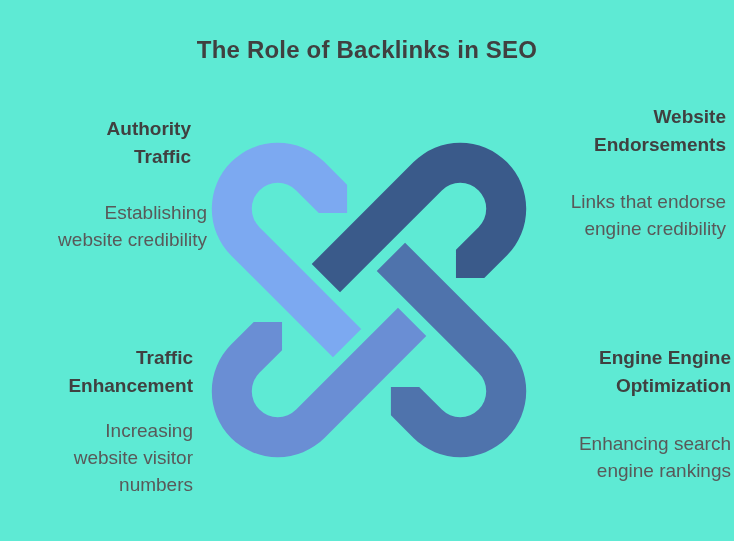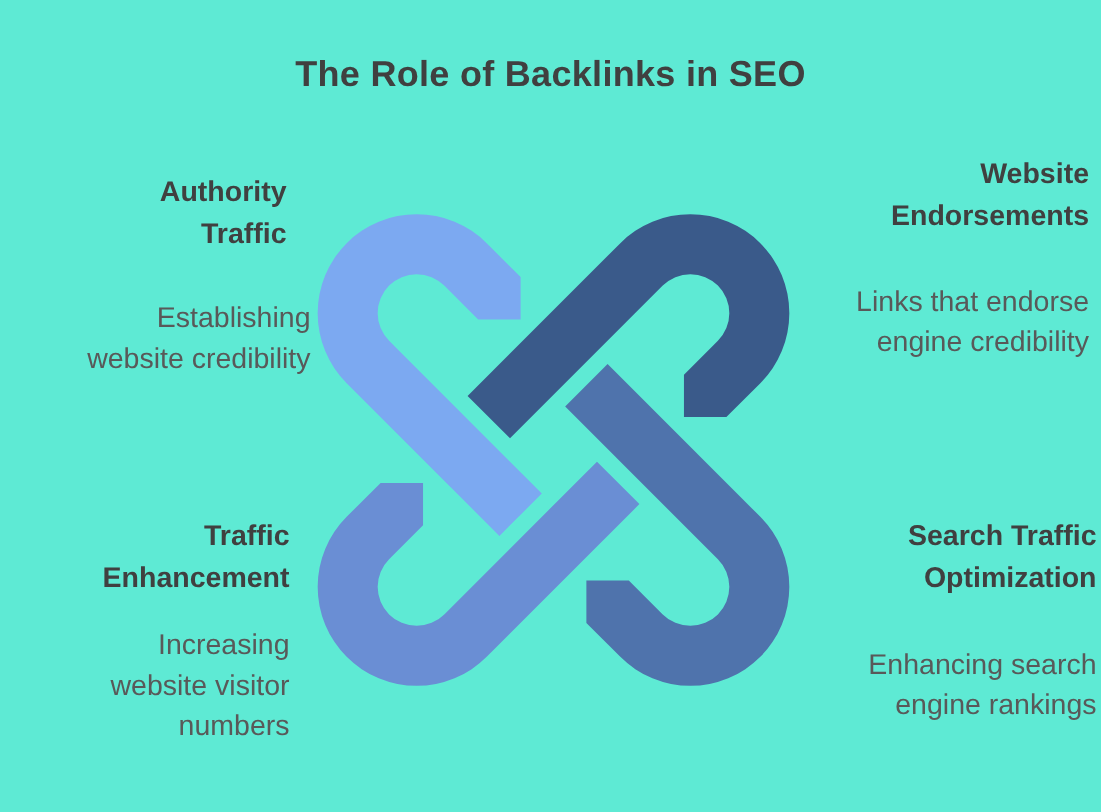--- a/index.html
+++ b/index.html
@@ -76,18 +76,18 @@
 Endorsements</div>
   <div class="q-body align-l tr-body">Links that endorse
 engine credibility</div>
 
   <div class="q-heading align-r bl-heading">Traffic
 Enhancement</div>
   <div class="q-body align-r bl-body">Increasing
 website visitor
 numbers</div>
 
-  <div class="q-heading align-l br-heading">Search Traffic
+  <div class="q-heading align-l br-heading">Engine Engine
 Optimization</div>
   <div class="q-body align-l br-body">Enhancing search
 engine rankings</div>
 
 </div>
 
 </body></html>

